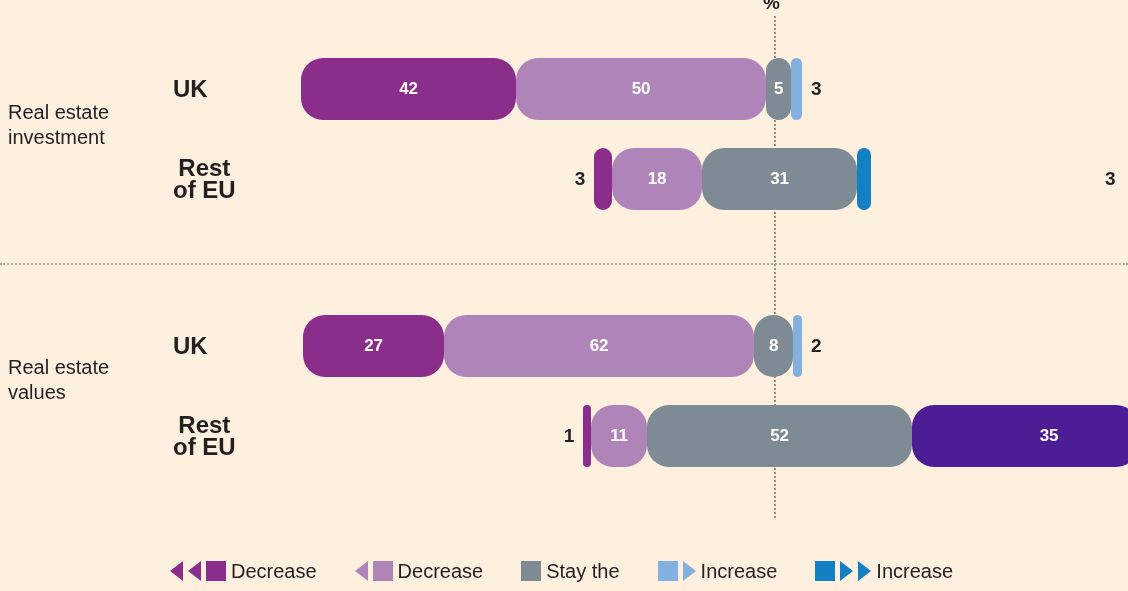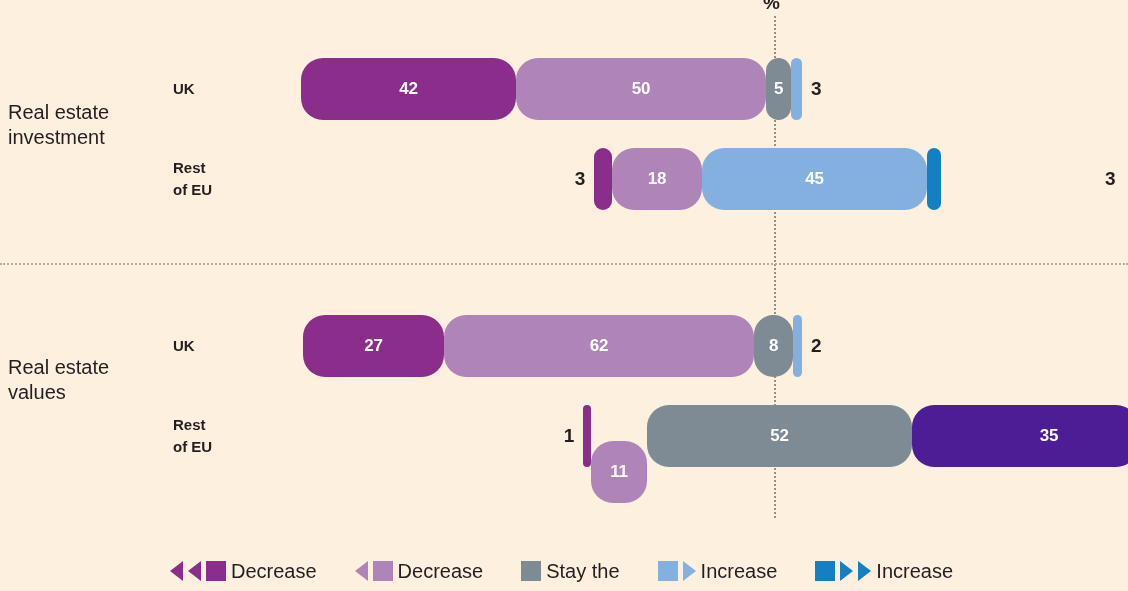--- a/index.html
+++ b/index.html
@@ -70,25 +70,26 @@
     position: absolute;
     left: 0;
     width: 1128px;
     height: 62px;
   }
   .row-label {
     position: absolute;
     left: 173px;
     top: 50%;
     transform: translateY(-50%);
-    font-size: 15px;
+    font-size: 24px;
     line-height: 22px;
     font-weight: 700;
     color: #231F20;
     white-space: pre-line;
+    text-align: center;
   }
 
   .bar {
     position: absolute;
     top: 50%;
     transform: translateY(-50%);
     height: 62px;
     display: flex;
     align-items: stretch;
   }
@@ -191,22 +192,22 @@
         <div class="row" style="top: 148px;">
           <div class="row-label">Rest
 of EU</div>
           <span class="outside-label left" style="left: 567px; width: 18px;">3</span>
           <span class="outside-label right" style="left: 1105px;">3</span>
           <div class="bar" style="left: 594px; width: 502px;">
             <div class="seg" style="background: rgb(139, 45, 139); width: 18px; flex: 0 0 18px;"></div>
             <div class="seg" style="background: rgb(175, 132, 184); width: 90px; flex: 0 0 90px;">
               <span class="seg-val">18</span>
             </div>
-            <div class="seg" style="background: rgb(132, 176, 224); width: 225px; flex: 0 0 225px;">
-              <span class="seg-val">45</span>
+            <div class="seg" style="background: rgb(126, 138, 148); width: 155px; flex: 0 0 155px;">
+              <span class="seg-val">31</span>
             </div>
             <div class="seg" style="background: rgb(20, 128, 196); width: 14px; flex: 0 0 14px;"></div>
           </div>
         </div>
       </div>
       <div class="group" style="top: 0px;">
         <div class="group-title" style="top: 355px;">Real estate
 values</div>
         <div class="row" style="top: 315px;">
           <div class="row-label">UK</div>
@@ -224,21 +225,21 @@
             <div class="seg" style="background: rgb(132, 176, 224); width: 9px; flex: 0 0 9px;"></div>
           </div>
         </div>
         <div class="row" style="top: 405px;">
           <div class="row-label">Rest
 of EU</div>
           <span class="outside-label left" style="left: 556px; width: 18px;">1</span>
           <span class="outside-label right" style="left: 1106px;">1</span>
           <div class="bar" style="left: 583px; width: 514px;">
             <div class="seg" style="background: rgb(139, 45, 139); width: 8px; flex: 0 0 8px;"></div>
-            <div class="seg" style="background: rgb(175, 132, 184); width: 56px; flex: 0 0 56px; margin-top: 36px;">
+            <div class="seg" style="background: rgb(175, 132, 184); width: 56px; flex: 0 0 56px;">
               <span class="seg-val">11</span>
             </div>
             <div class="seg" style="background: rgb(126, 138, 148); width: 265px; flex: 0 0 265px;">
               <span class="seg-val">52</span>
             </div>
             <div class="seg" style="background: #4c1d95; width: 178px; flex: 0 0 178px; padding-left: 48px;">
               <span class="seg-val">35</span>
             </div>
             <div class="seg" style="background: rgb(20, 128, 196); width: 7px; flex: 0 0 7px;"></div>
           </div>

